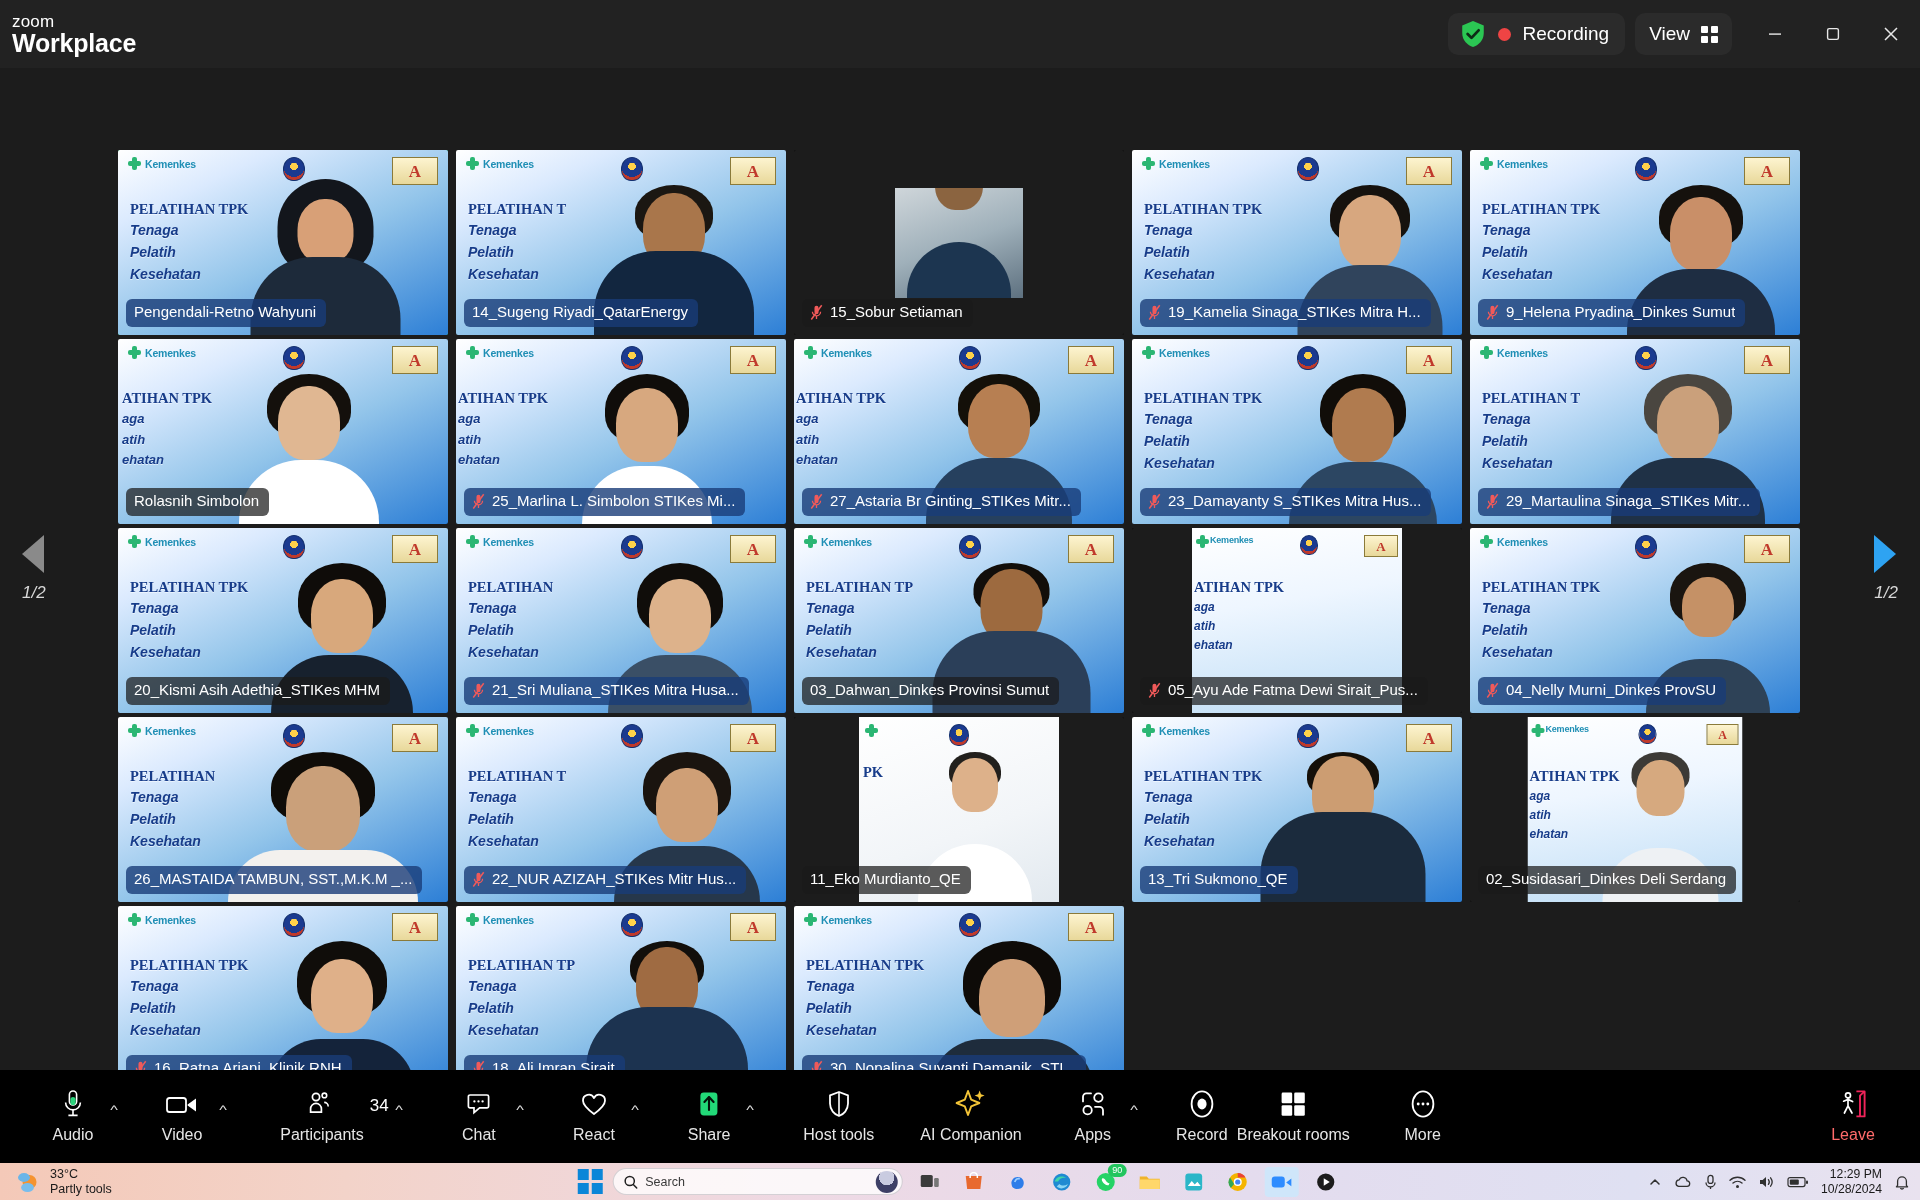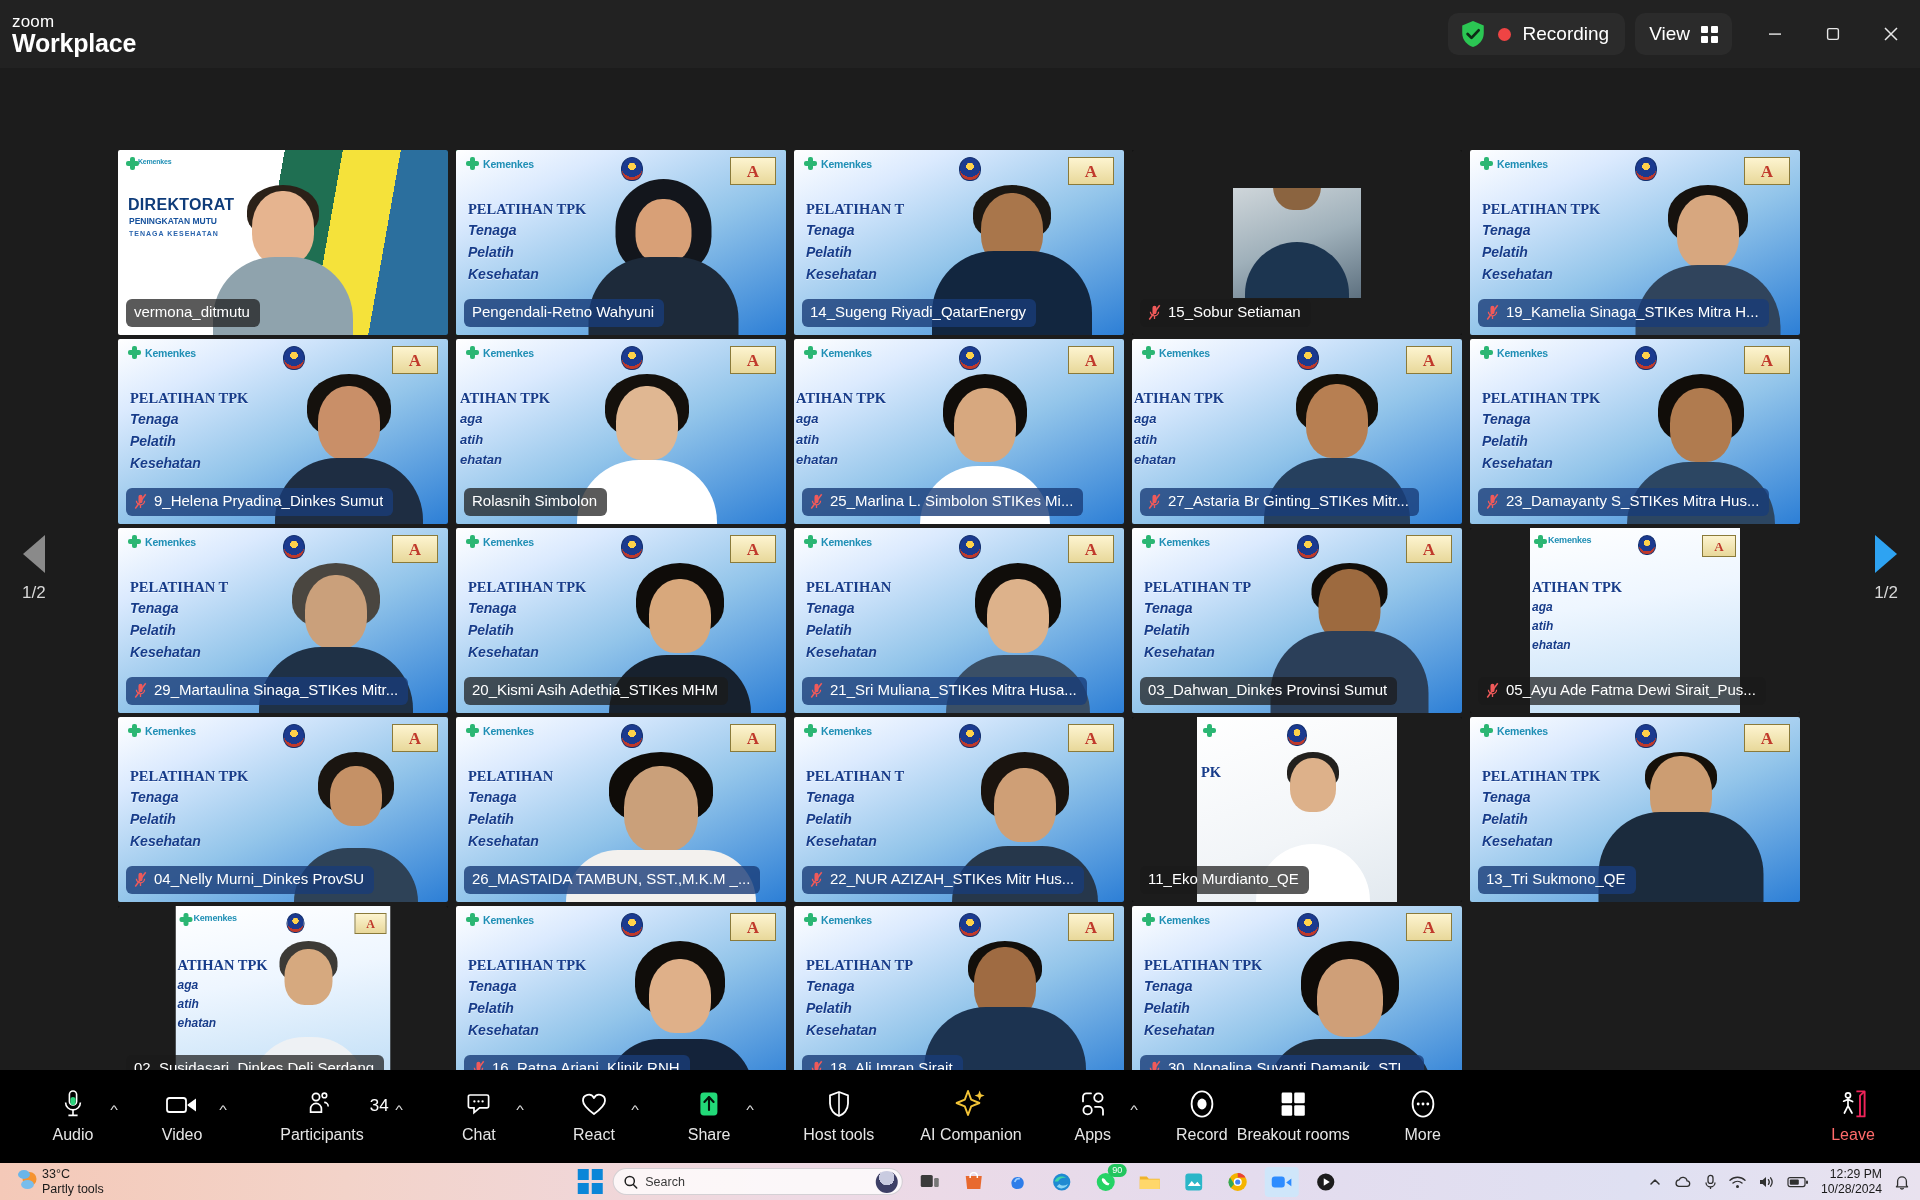--- a/index.html
+++ b/index.html
@@ -63,22 +63,22 @@
   .win-btn svg { display: block; }
 
   
   .video-area {
     flex: 1 1 auto; position: relative;
     background: #1c1c1c;
     overflow: hidden;
   }
   .nav-arrow {
     position: absolute; top: 50%; transform: translateY(-50%);
-    display: flex; flex-direction: column; align-items: center;
-    gap: 10px; cursor: pointer; user-select: none;
+    display: flex; flex-direction: column; 
+    gap: 10px; cursor: pointer; user-select: none; font-style: italic;
   }
   .nav-arrow.left { left: 22px; }
   .nav-arrow.right { right: 22px; }
   .nav-arrow .page-num { color: #d8d8d8; font-size: 17px; }
   .tri { width: 0; height: 0; }
   .tri.l { border-top: 19px solid transparent; border-bottom: 19px solid transparent; border-right: 22px solid #8a8a8a; }
   .tri.r { border-top: 19px solid transparent; border-bottom: 19px solid transparent; border-left: 22px solid #2ea3f2; }
 
   .tile-grid {
     position: absolute; left: 118px; top: 82px;
@@ -199,21 +199,21 @@
   .tb-item.leave .tb-label { color: #ff6b6b; }
 
   
   .taskbar {
     position: absolute; left: 0; bottom: 0;
     width: 1920px; height: 37px;
     background: linear-gradient(90deg,#f4c9b8 0%,#f3d3c9 18%,#eed9e4 42%,#e4dcee 65%,#dfe0f2 85%,#e9e2ef 100%);
     display: flex; align-items: center;
     font-size: 12.5px; color: #1a1a1a;
   }
-  .weather { display: flex; align-items: flex-start; margin-left: 16px; }
+  .weather { display: flex; align-items: center; gap: 8px; margin-left: 16px; }
   .weather .wicon { width: 26px; height: 24px; position: relative; }
   .weather .txt { line-height: 1.15; font-size: 12.5px; }
   .weather .txt b { font-weight: 400; display: block; }
   .tb-center {
     position: absolute; left: 50%; transform: translateX(-50%);
     display: flex; align-items: center; gap: 10px;
   }
   .winlogo { display: grid; grid-template-columns: 11px 11px; grid-template-rows: 11px 11px; gap: 2.5px; cursor: pointer; }
   .winlogo i { background: #0a86d8; display: block; }
   .search-pill {
@@ -299,39 +299,20 @@
       <span class="tri l"></span>
       <span class="page-num">1/2</span>
     </div>
     <div class="nav-arrow right">
       <span class="tri r"></span>
       <span class="page-num">1/2</span>
     </div>
 
     <div class="tile-grid">
 
-      <div class="tile">
-        <div class="tile-inner">
-          <div class="vbg white" style="background:linear-gradient(100deg,#ffffff 0 46%,#1f6f52 46% 62%,#f5e23a 62% 78%,#2b6f9e 78% 100%)"></div>
-          <div style="position:absolute;left:10px;top:46px;color:#0f3c7a;font-weight:800;font-size:16px;letter-spacing:.3px">DIREKTORAT</div>
-          <div style="position:absolute;left:11px;top:66px;color:#16519c;font-weight:700;font-size:8.5px">PENINGKATAN MUTU</div>
-          <div style="position:absolute;left:11px;top:80px;color:#2a64ad;font-weight:700;font-size:7px;letter-spacing:1px">TENAGA KESEHATAN</div>
-          <div class="slide-head" style="left:8px;right:auto">
-              <div class="kemenkes" style="font-size:7px"><span class="cross" style="width:8px;height:8px"></span>Kemenkes</div>
-            </div>
-          <div class="person" style="width:120px">
-            <div class="hair" style="background:#2b2118"></div>
-            <div class="head" style="background:#e6b48f"></div>
-            <div class="body" style="background:#8fa3ad"></div>
-          </div>
-        </div>
-        <div class="name-tag">
-          <span class="nm">vermona_ditmutu</span>
-        </div>
-      </div>
 
       <div class="tile speaking">
         <div class="tile-inner">
           <div class="vbg"></div>
           <div class="slide-head">
             <div class="kemenkes">
                 <span class="cross"></span>
                 <span>Kemenkes</span>
               </div>
             <div class="seal"></div>

